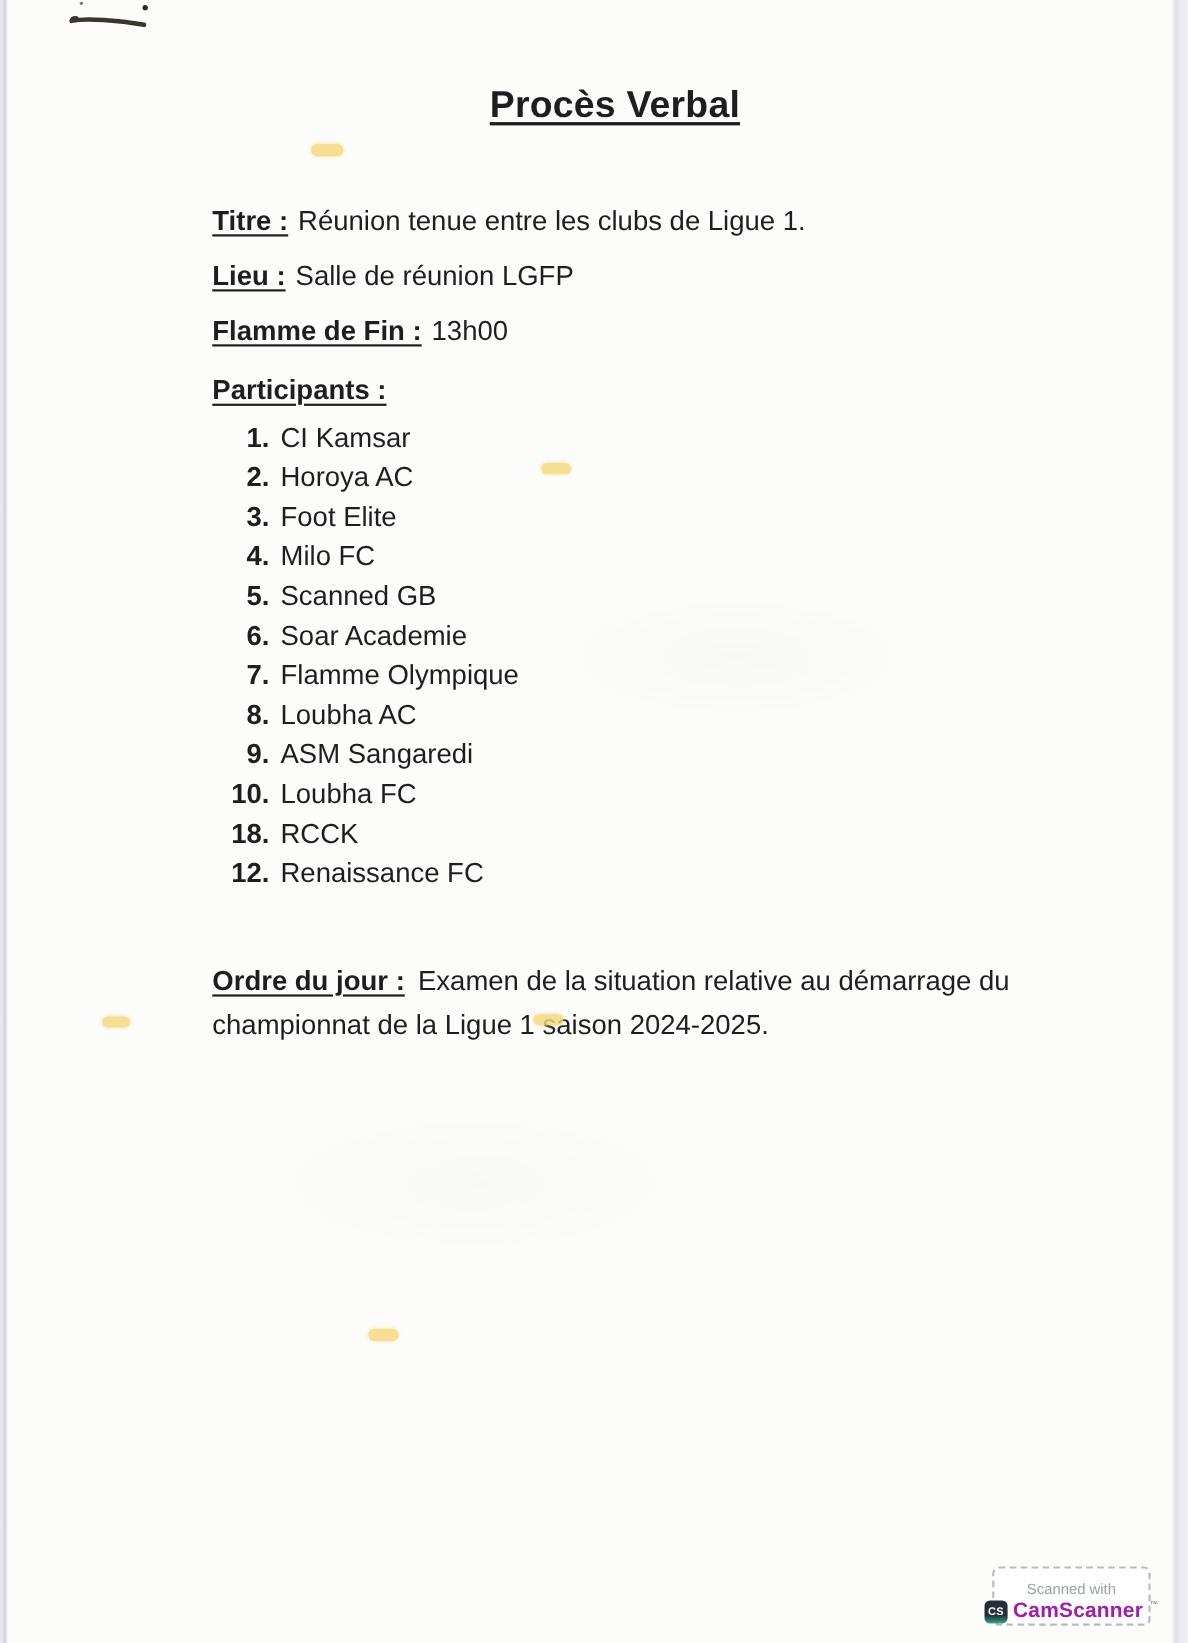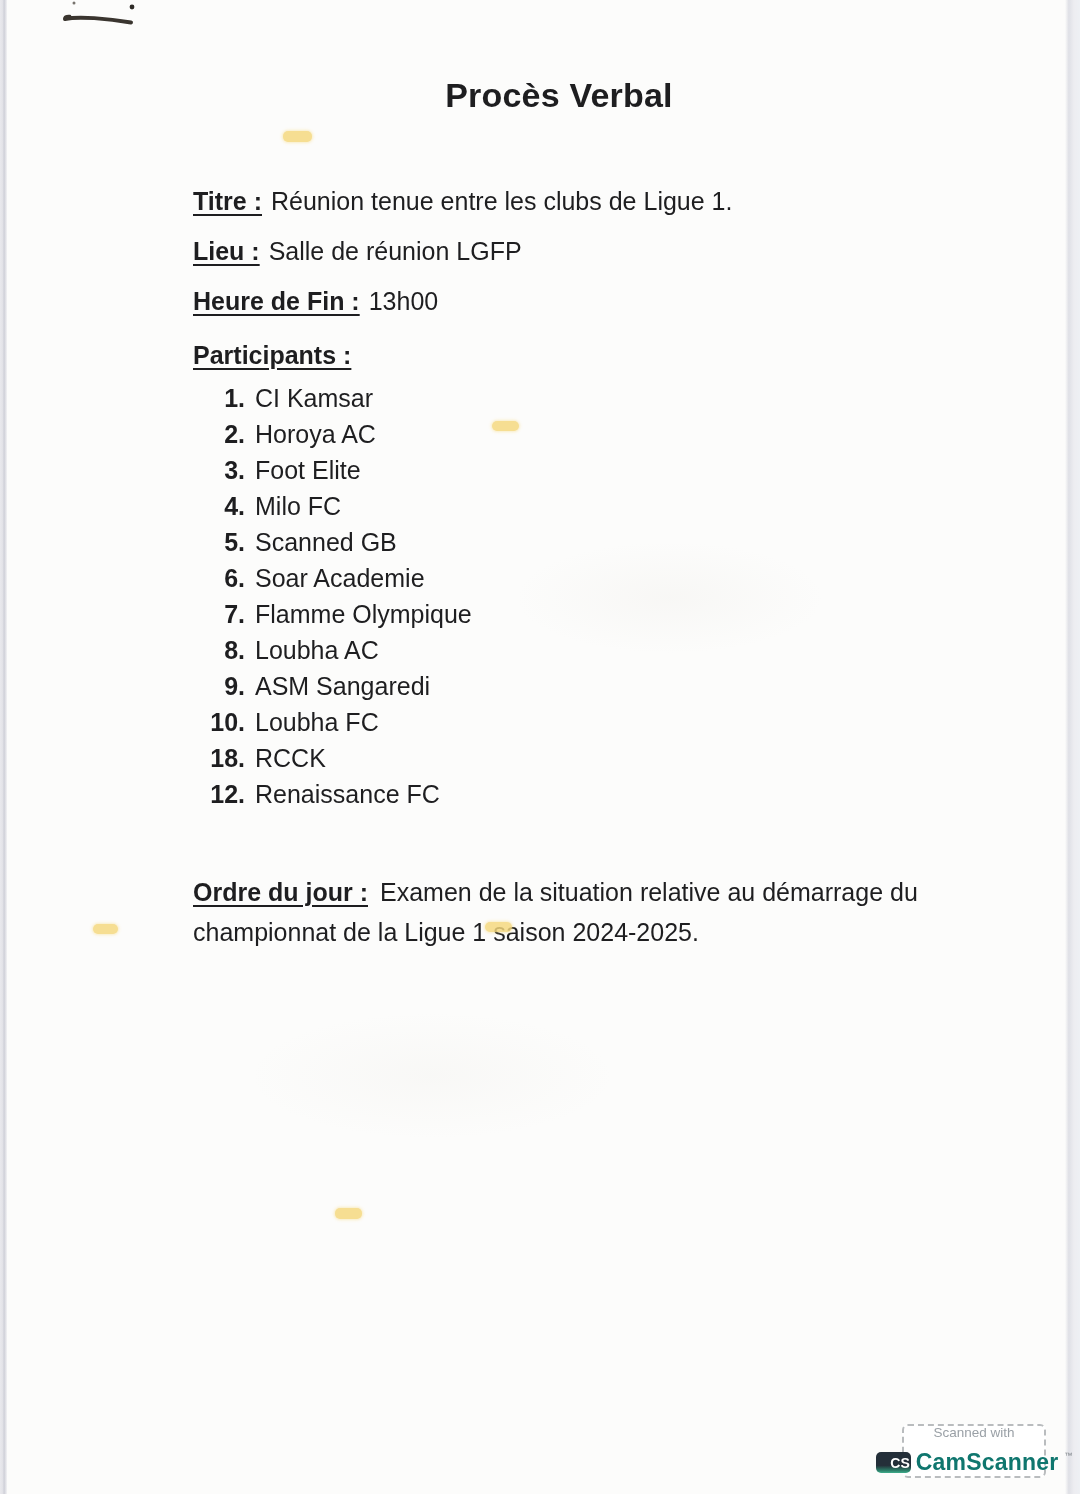--- a/index.html
+++ b/index.html
@@ -23,21 +23,21 @@
   .scan-right-edge{
     position:absolute;right:0;top:0;width:15px;height:100%;
     background:linear-gradient(90deg,rgba(255,255,255,0) 0%,#dfe0e6 25%,#ededf1 60%,#eef0f4 100%);
   }
   .pen-scribble{position:absolute;left:40px;top:0;width:110px;height:36px;}
 
   .doc-title{
     position:absolute;left:0;right:0;top:76px;text-align:center;
     padding-left:38px;
     font-size:34px;font-weight:700;letter-spacing:0.2px;
-    text-decoration-thickness:2.5px;text-underline-offset:5px;
+    text-decoration:underline;text-decoration-thickness:2.5px;text-underline-offset:5px;
   }
   .content{position:absolute;left:193px;top:188px;width:762px;}
   .field{margin:0 0 24px 0;font-size:25px;line-height:26px;}
   .field .label, .section-label{
     font-weight:700;
     text-decoration:underline;text-decoration-thickness:2.2px;text-underline-offset:4px;
   }
   .field .value{margin-left:9px;font-weight:400;}
   .section-label{display:inline-block;font-size:25px;line-height:26px;margin:4px 0 0 0;}
   .list{margin:16px 0 0 0;padding:0;}
@@ -57,32 +57,32 @@
   }
   .hl-1{left:283px;top:131px;width:29px;height:11px;}
   .hl-2{left:492px;top:421px;width:27px;height:10px;}
   .hl-3{left:93px;top:924px;width:25px;height:10px;}
   .hl-4{left:485px;top:922px;width:27px;height:10px;}
   .hl-5{left:335px;top:1208px;width:27px;height:11px;}
 
   .camscanner-badge{
     position:absolute;left:902px;top:1424px;width:144px;height:54px;
     background:#fff;border:2px dashed #b9bcbe;border-radius:6px;
-    display:flex;flex-direction:column;align-items:center;justify-content:space-between;
+    display:flex;flex-direction:column;align-items:center;justify-content:flex-end;
     box-sizing:border-box;gap:2px;
   }
   .scanned-with{font-size:13.5px;color:#9aa0a6;line-height:14px;}
   .badge-row{display:flex;align-items:center;gap:5px;}
   .cs-logo{
     width:21px;height:21px;border-radius:5px;
     background:linear-gradient(180deg,#242f39 0%,#242f39 64%,#2c7e68 88%,#3fae8c 100%);
-    color:#ffffff;font-size:14px;font-weight:700;
-    display:flex;align-items:center;justify-content:center;letter-spacing:0.3px;padding-left:14px;
+    color:#ffffff;font-size:10px;font-weight:700;
+    display:flex;align-items:center;justify-content:center;letter-spacing:0.3px;
   }
-  .cs-name{font-size:23px;font-weight:700;color:#0f766e;letter-spacing:0.2px;}
+  .cs-name{font-size:19px;font-weight:700;color:#a21caf;letter-spacing:0.2px;}
   .cs-tm{font-size:8px;color:#7d8388;vertical-align:top;position:relative;top:-7px;margin-left:1px;}
 </style>
 </head>
 <body>
 
 <div class="page">
 
   <div class="scan-left-edge"></div>
   <div class="scan-right-edge"></div>
 
@@ -97,21 +97,21 @@
 
   <div class="content">
 
     <p class="field">
       <span class="label">Titre :</span><span class="value">Réunion tenue entre les clubs de Ligue 1.</span>
     </p>
     <p class="field">
       <span class="label">Lieu :</span><span class="value">Salle de réunion LGFP</span>
     </p>
     <p class="field">
-      <span class="label">Heure de Fin :</span><span class="value">13h00</span>
+      <span class="label">Flamme de Fin :</span><span class="value">13h00</span>
     </p>
 
     <span class="section-label">Participants :</span>
 
     <div class="list">
       <div class="list-row">
           <span class="num">1.</span>
           <span class="pname">CI Kamsar</span>
         </div>
       <div class="list-row">

